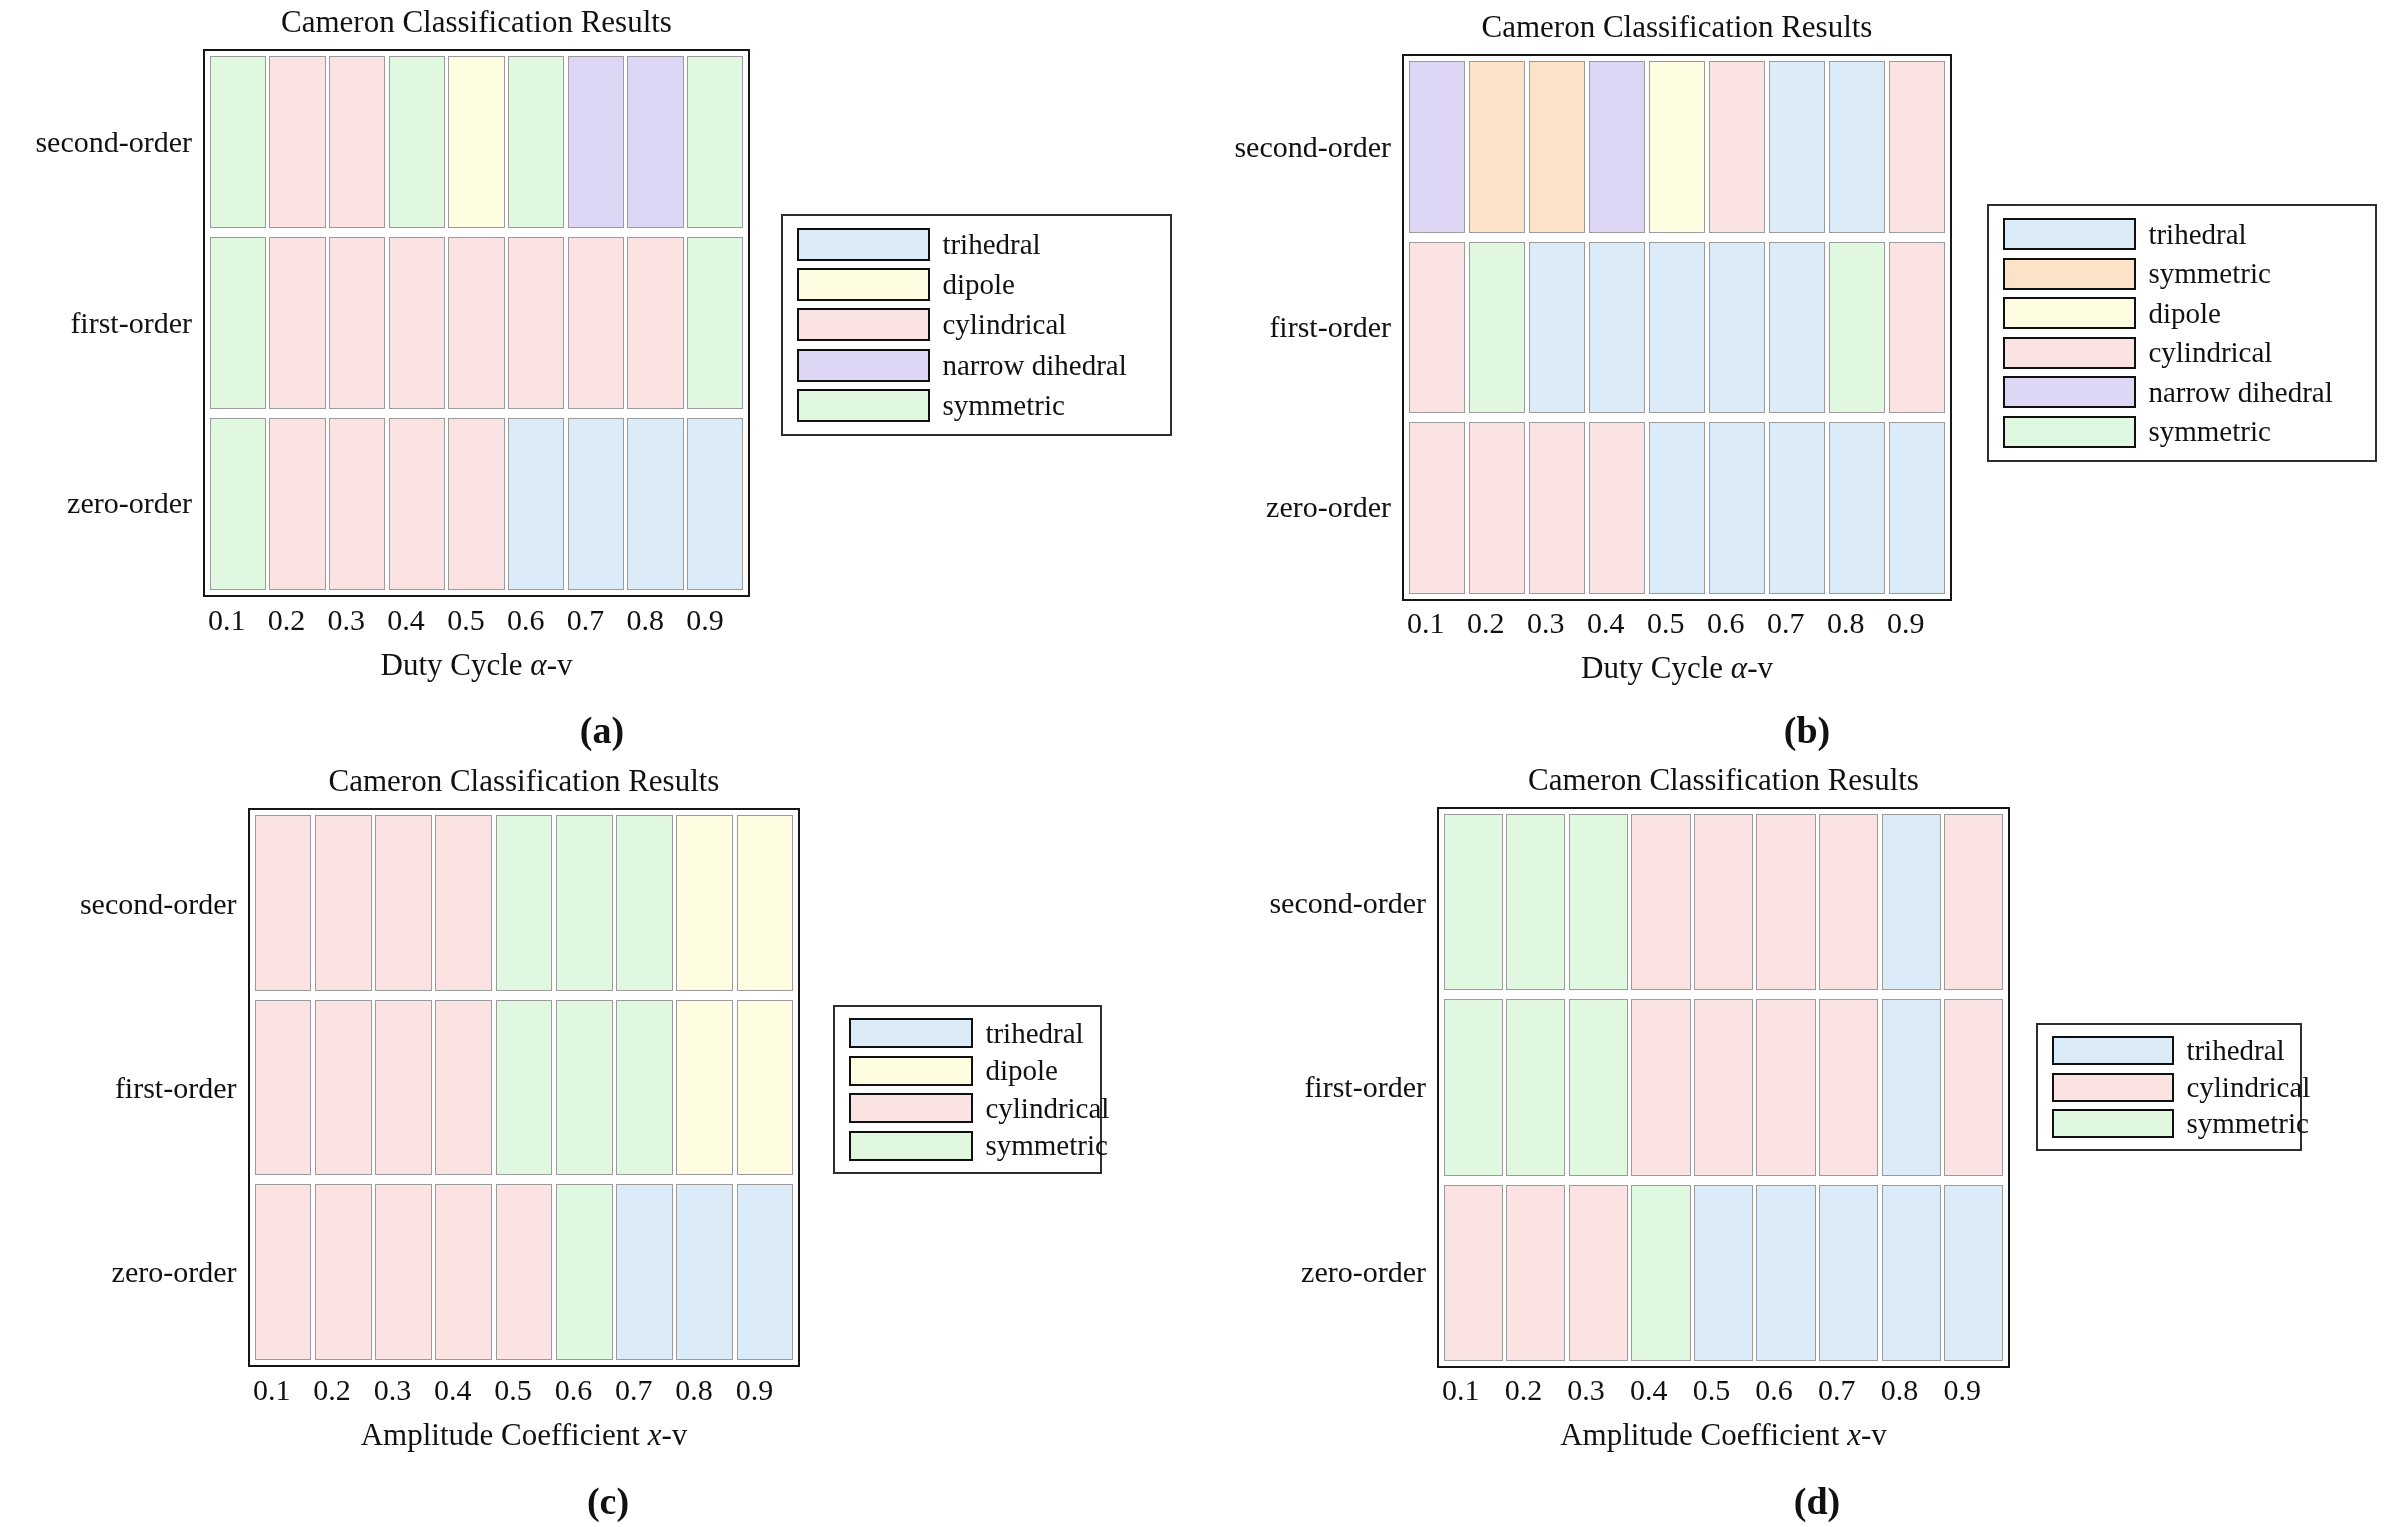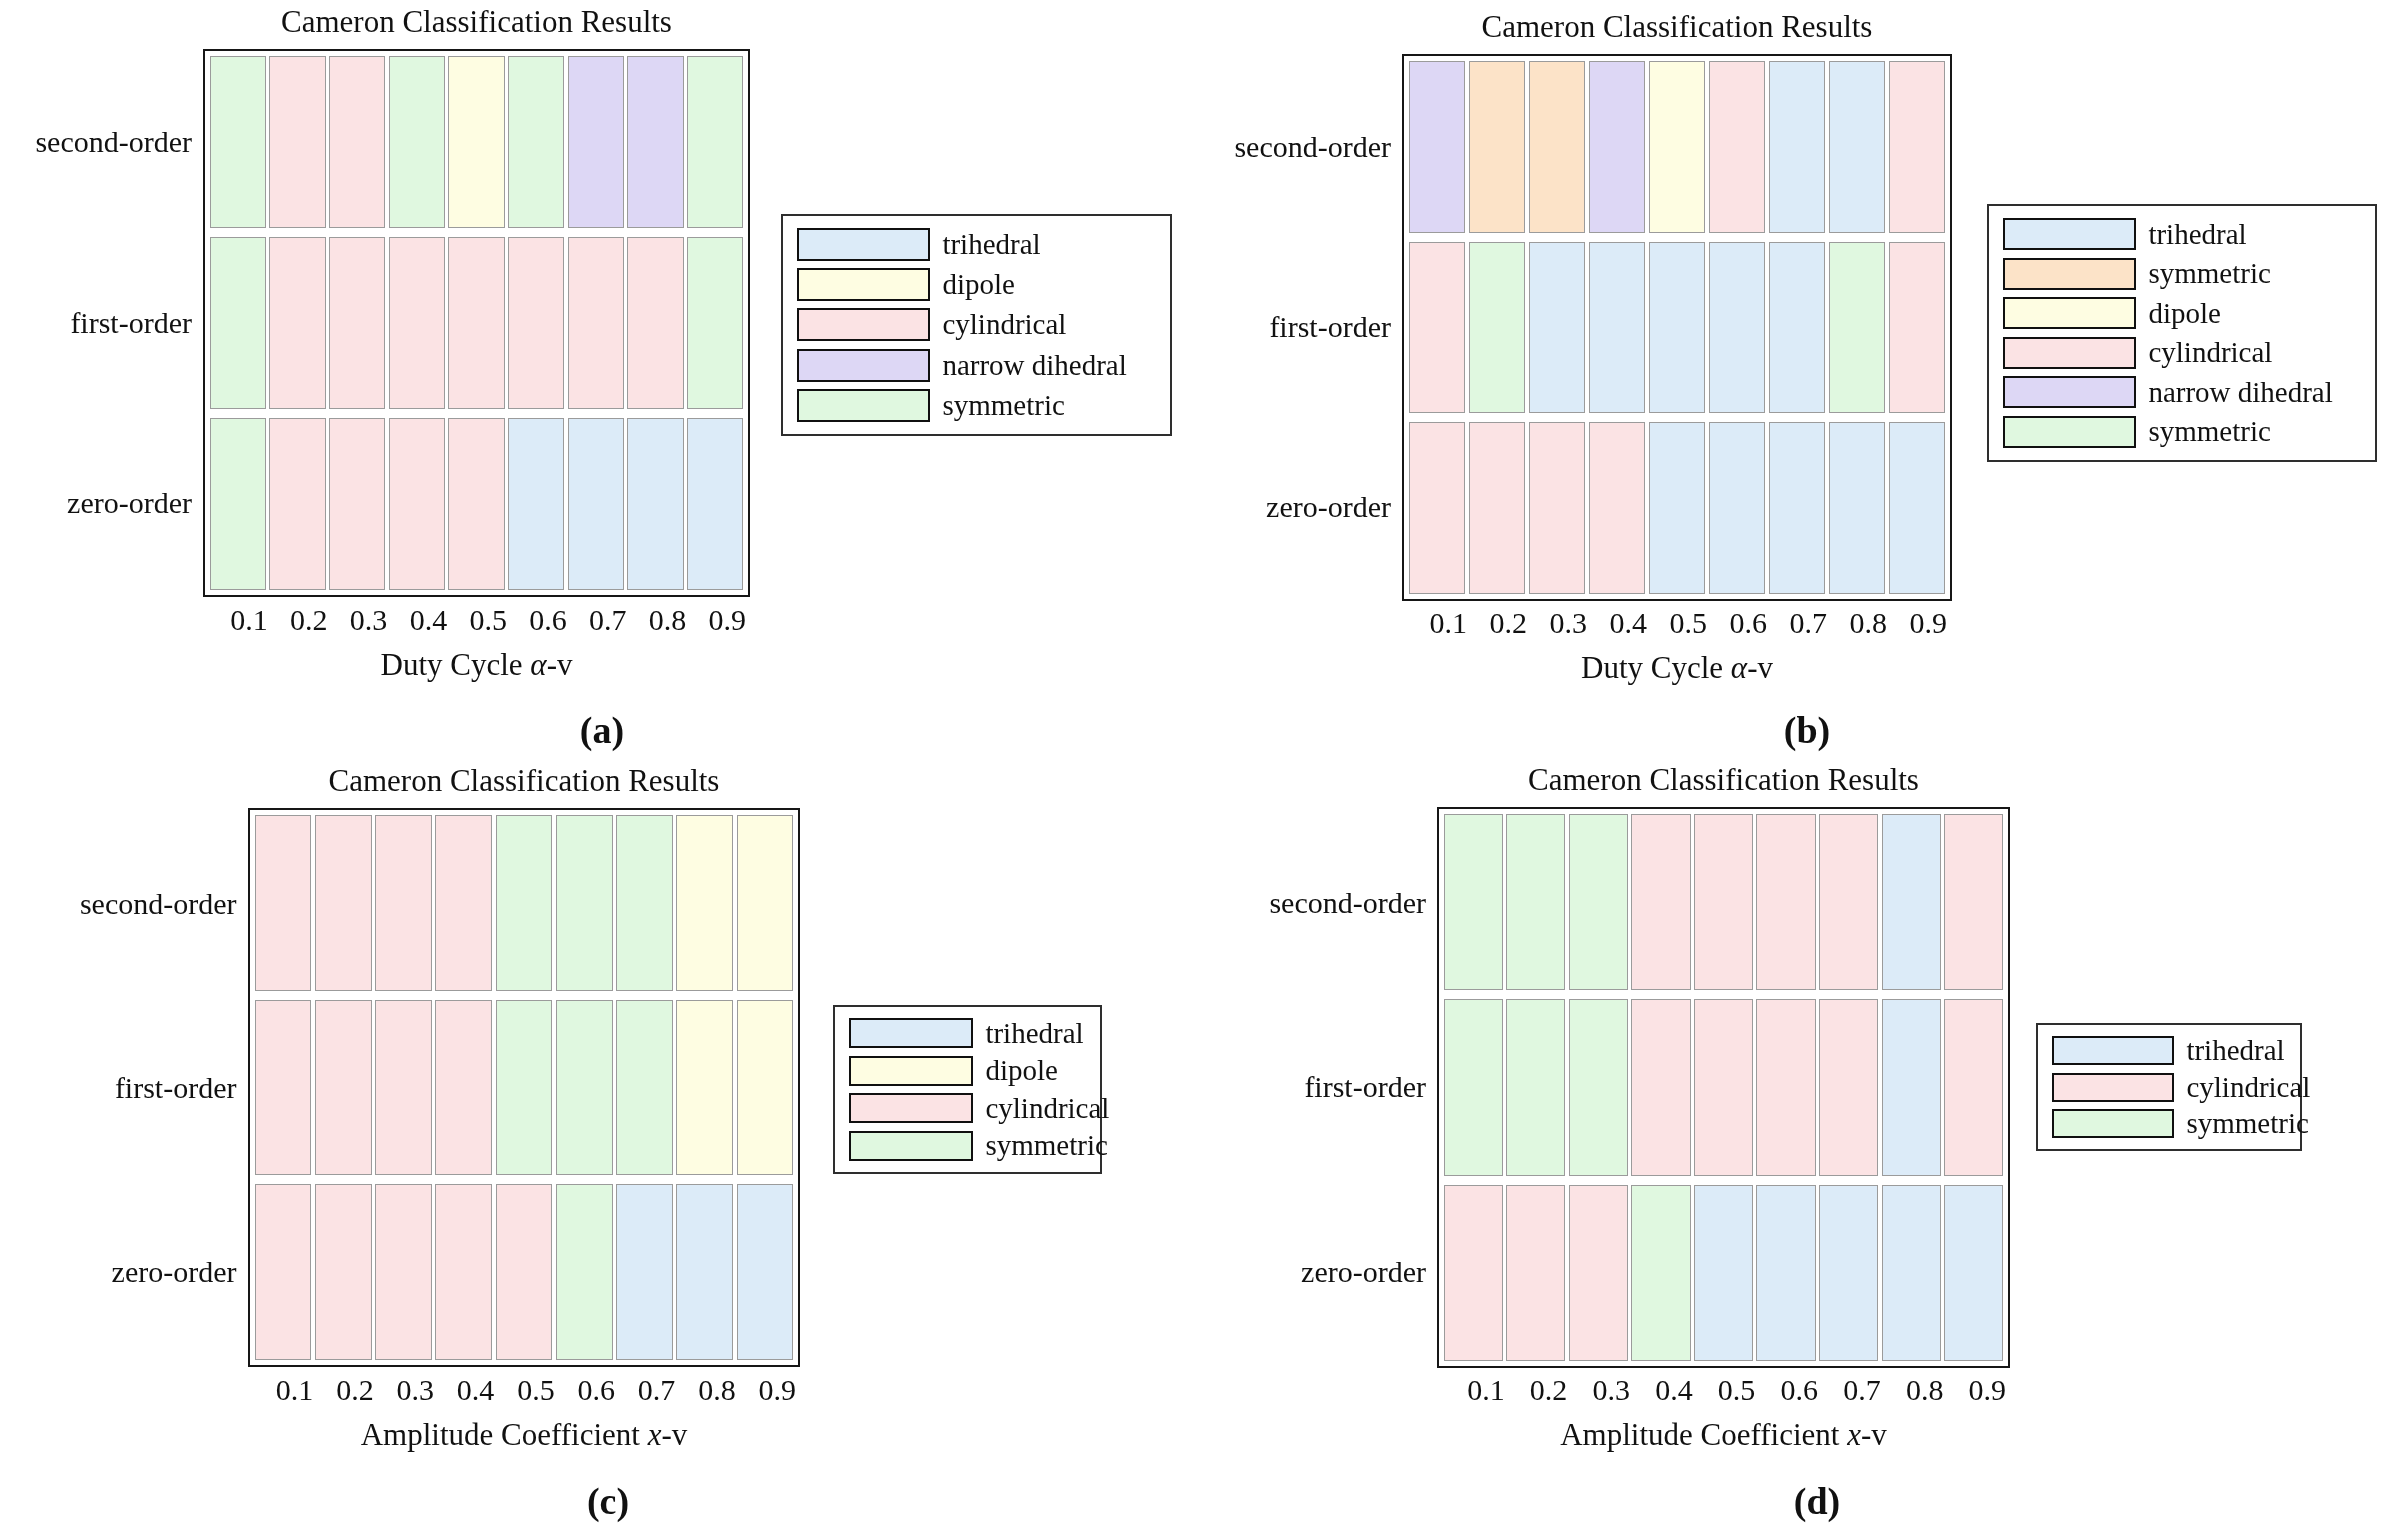--- a/index.html
+++ b/index.html
@@ -6,21 +6,21 @@
   body{width:2401px;height:1528px;position:relative;overflow:hidden;
        font-family:"Liberation Serif","DejaVu Serif",serif;color:#111111;}
   .abs{position:absolute;}
   .chart-title{text-align:center;font-size:31px;line-height:37px;white-space:nowrap;}
   .plot-box{border:2.9px solid #161616;background:#ffffff;box-sizing:border-box;
             display:flex;flex-direction:column;gap:9.2px;padding:5.2px 4.6px;}
   .band{flex:1;display:flex;gap:3.4px;min-height:0;}
   .cell{flex:1;border:1.7px solid #9b9b9b;box-sizing:border-box;}
   .row-label{font-size:30px;line-height:30px;text-align:right;transform:translateY(-50%);white-space:nowrap;}
   .ticks{display:flex;}
-  .tick{flex:1;text-align:right;font-size:30px;line-height:33px;}
+  .tick{flex:1;text-align:left;font-size:30px;line-height:33px;}
   .xlabel{text-align:center;font-size:31px;line-height:34px;white-space:nowrap;}
   .sym{font-style:italic;}
   .legend{border:2.3px solid #2e2e2e;background:#ffffff;box-sizing:border-box;
           display:flex;flex-direction:column;justify-content:space-evenly;padding:4.6px 13.8px;}
   .lentry{display:flex;align-items:center;gap:12.6px;}
   .lswatch{border:2.3px solid #101010;box-sizing:border-box;flex:0 0 auto;}
   .llabel{font-size:29px;line-height:31px;white-space:nowrap;}
   .caption{font-weight:bold;font-size:38px;line-height:41px;text-align:center;
            transform:translateX(-50%);white-space:nowrap;}
 </style>

